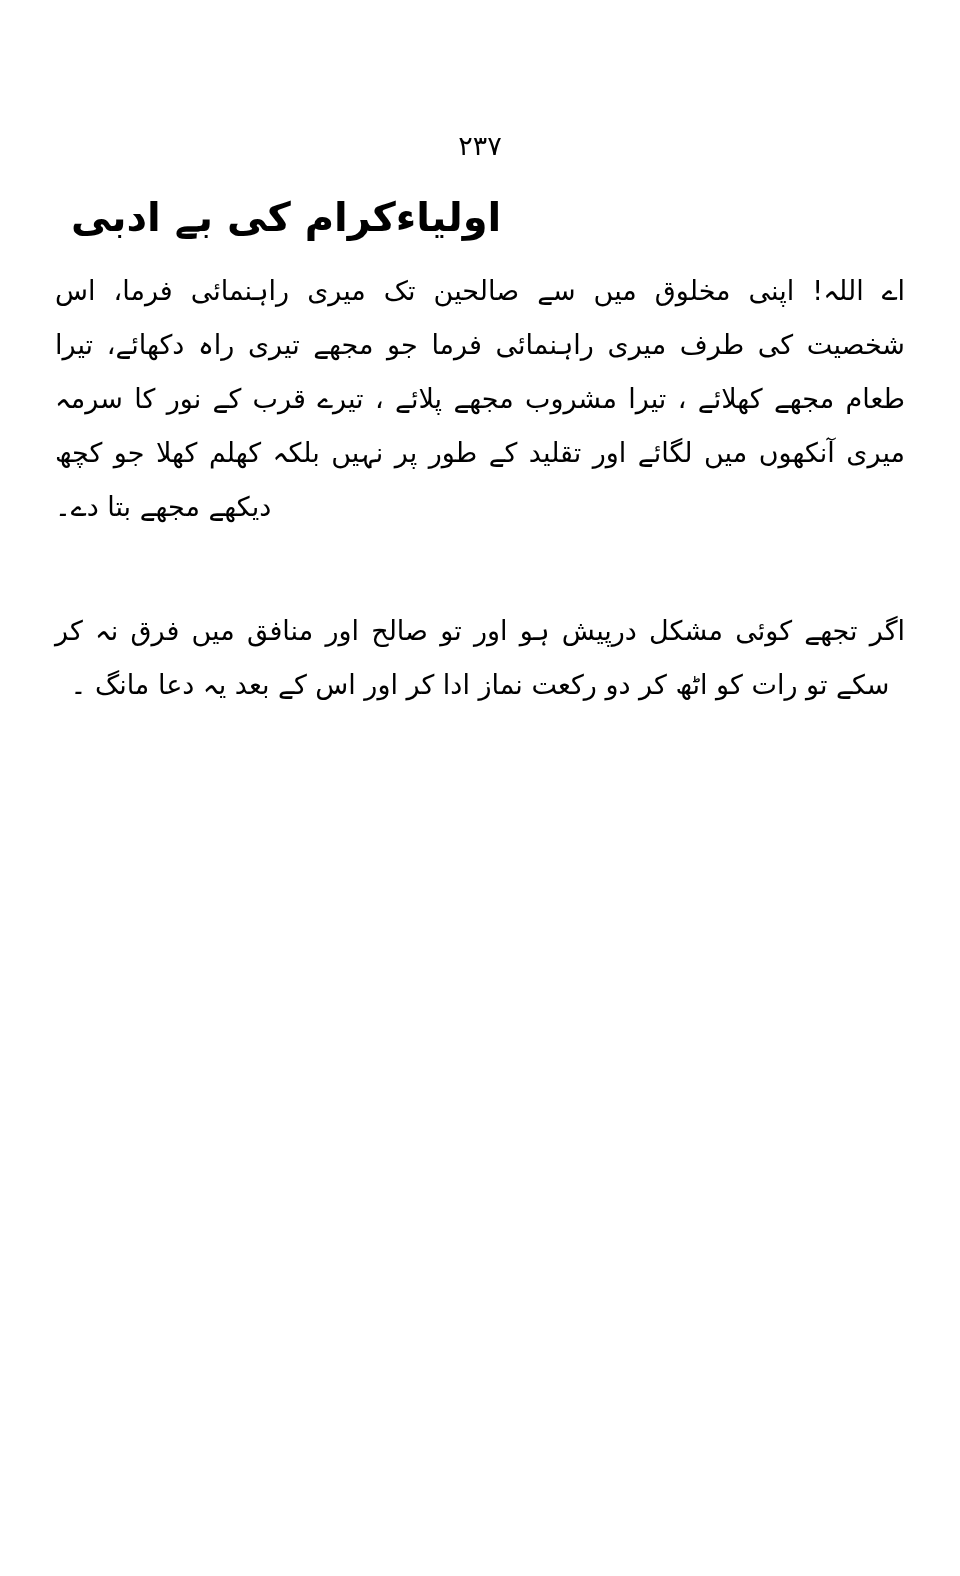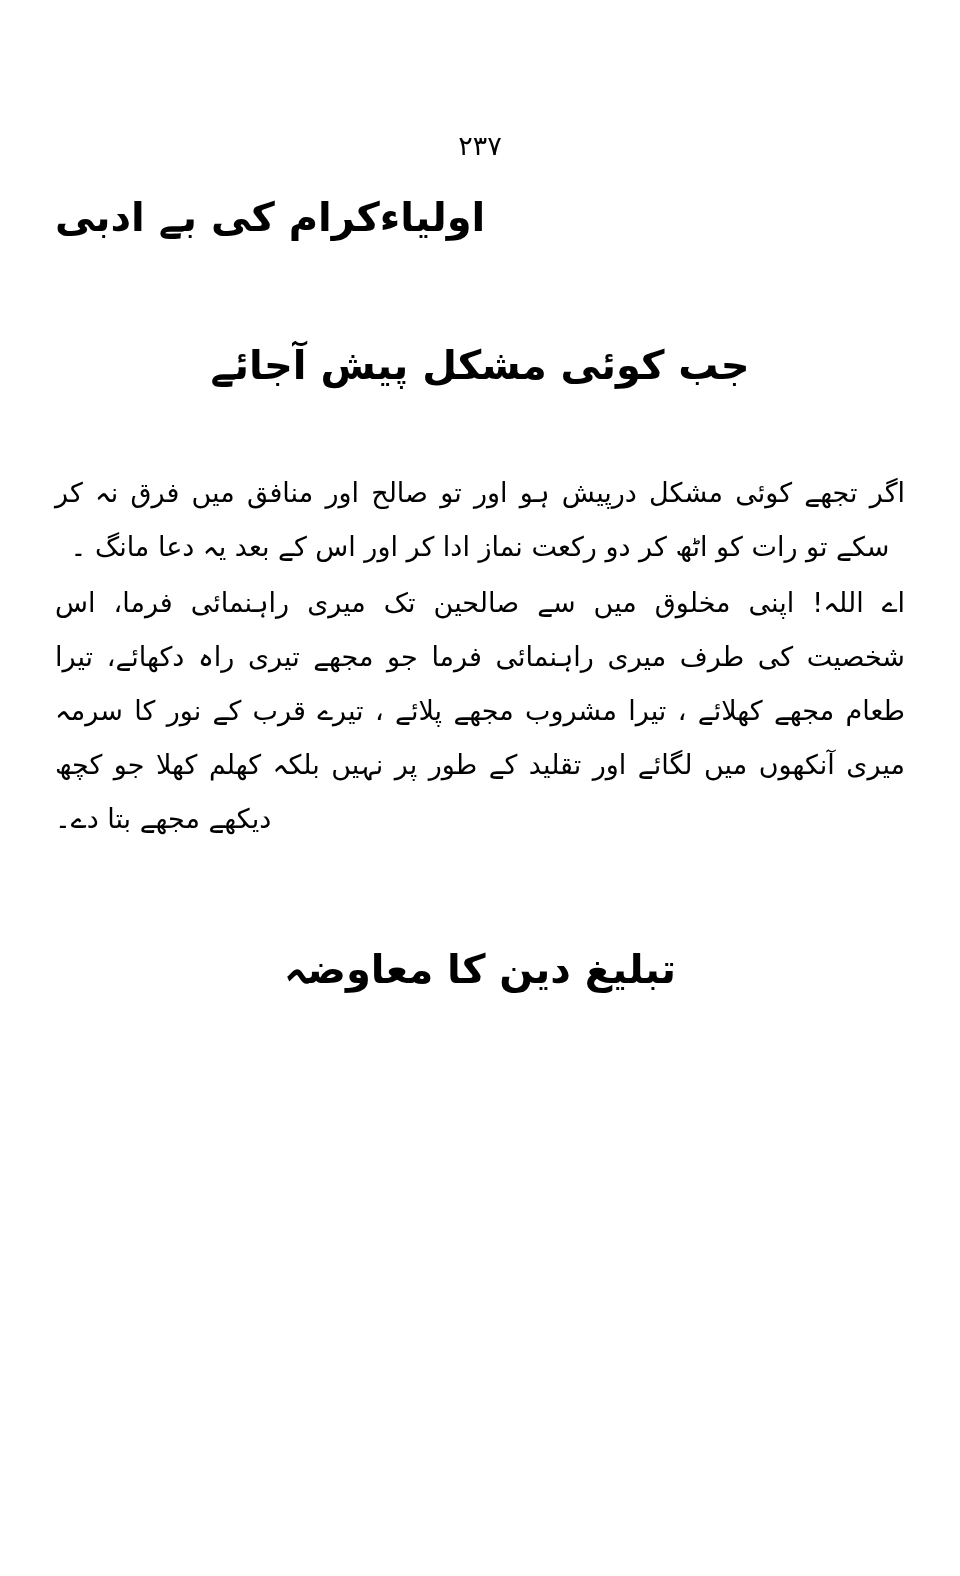--- a/index.html
+++ b/index.html
@@ -34,21 +34,21 @@
     top: 180px;
     right: 55px;
     left: 55px;
   }
   .heading {
     text-align: left;
     font-size: 40px;
     line-height: 1.55;
     font-weight: 600;
     direction: rtl;
-    margin: 0;
+    margin: 16px;
     padding: 0;
   }
   .heading.h-1 { margin-top: 6px; }
   .heading.h-2 { margin-top: 86px; text-align: center; }
   .heading.h-3 { margin-top: 92px; text-align: center; }
 
   .para {
     font-size: 27px;
     line-height: 2.0;
     text-align: justify;
@@ -67,23 +67,21 @@
 
 <div class="page">
 
   <div class="page-number">٢٣٧</div>
 
   <div class="content">
 
     <h1 class="heading h-1">اولیاءکرام کی بے ادبی</h1>
 
 
-    <h2 class="heading h-2">جب کوئی مشکل پیش آجائے</h2>
+
+    <p class="para p-3">اے اللہ! اپنی مخلوق میں سے صالحین تک میری راہنمائی فرما، اس شخصیت کی طرف میری راہنمائی فرما جو مجھے تیری راہ دکھائے، تیرا طعام مجھے کھلائے ، تیرا مشروب مجھے پلائے ، تیرے قرب کے نور کا سرمہ میری آنکھوں میں لگائے اور تقلید کے طور پر نہیں بلکہ کھلم کھلا جو کچھ دیکھے مجھے بتا دے۔</p>
 
     <p class="para p-2">اگر تجھے کوئی مشکل درپیش ہو اور تو صالح اور منافق میں فرق نہ کر سکے تو رات کو اٹھ کر دو رکعت نماز ادا کر اور اس کے بعد یہ دعا مانگ ۔</p>
 
-    <p class="para p-3">اے اللہ! اپنی مخلوق میں سے صالحین تک میری راہنمائی فرما، اس شخصیت کی طرف میری راہنمائی فرما جو مجھے تیری راہ دکھائے، تیرا طعام مجھے کھلائے ، تیرا مشروب مجھے پلائے ، تیرے قرب کے نور کا سرمہ میری آنکھوں میں لگائے اور تقلید کے طور پر نہیں بلکہ کھلم کھلا جو کچھ دیکھے مجھے بتا دے۔</p>
-
-    <h2 class="heading h-3">تبلیغ دین کا معاوضہ</h2>
 
 
   </div>
 </div>
 
 </body></html>

